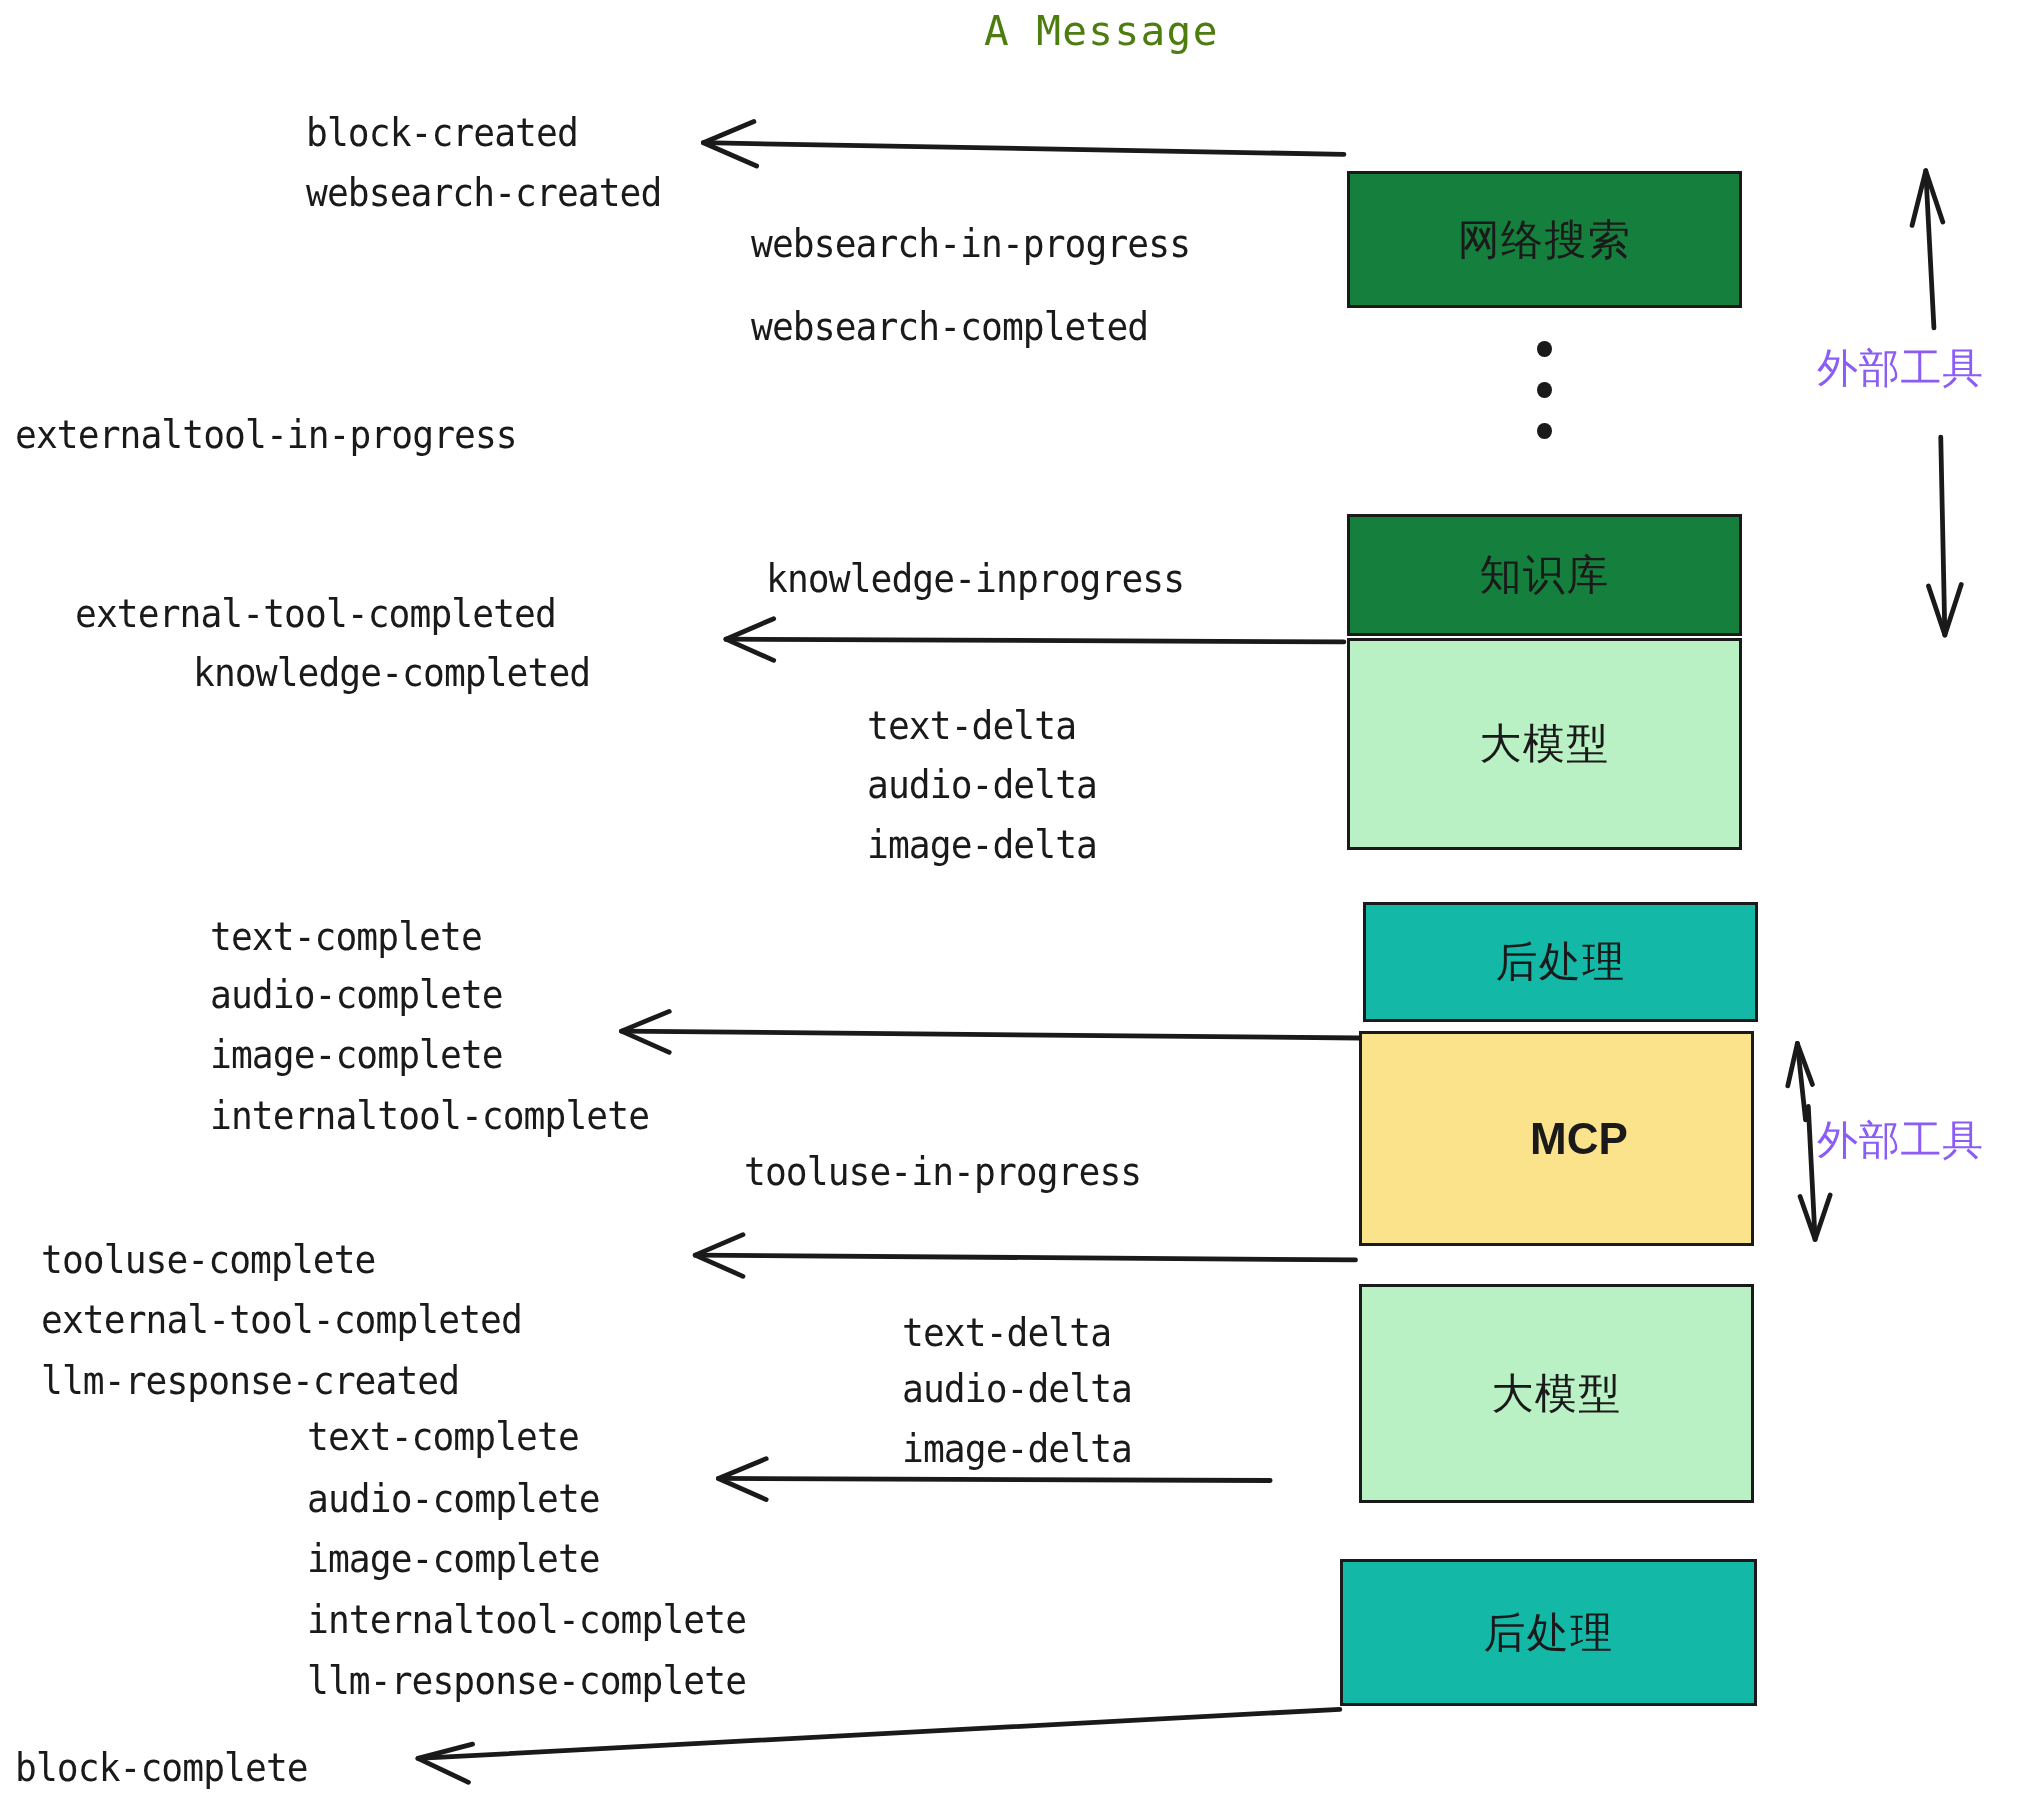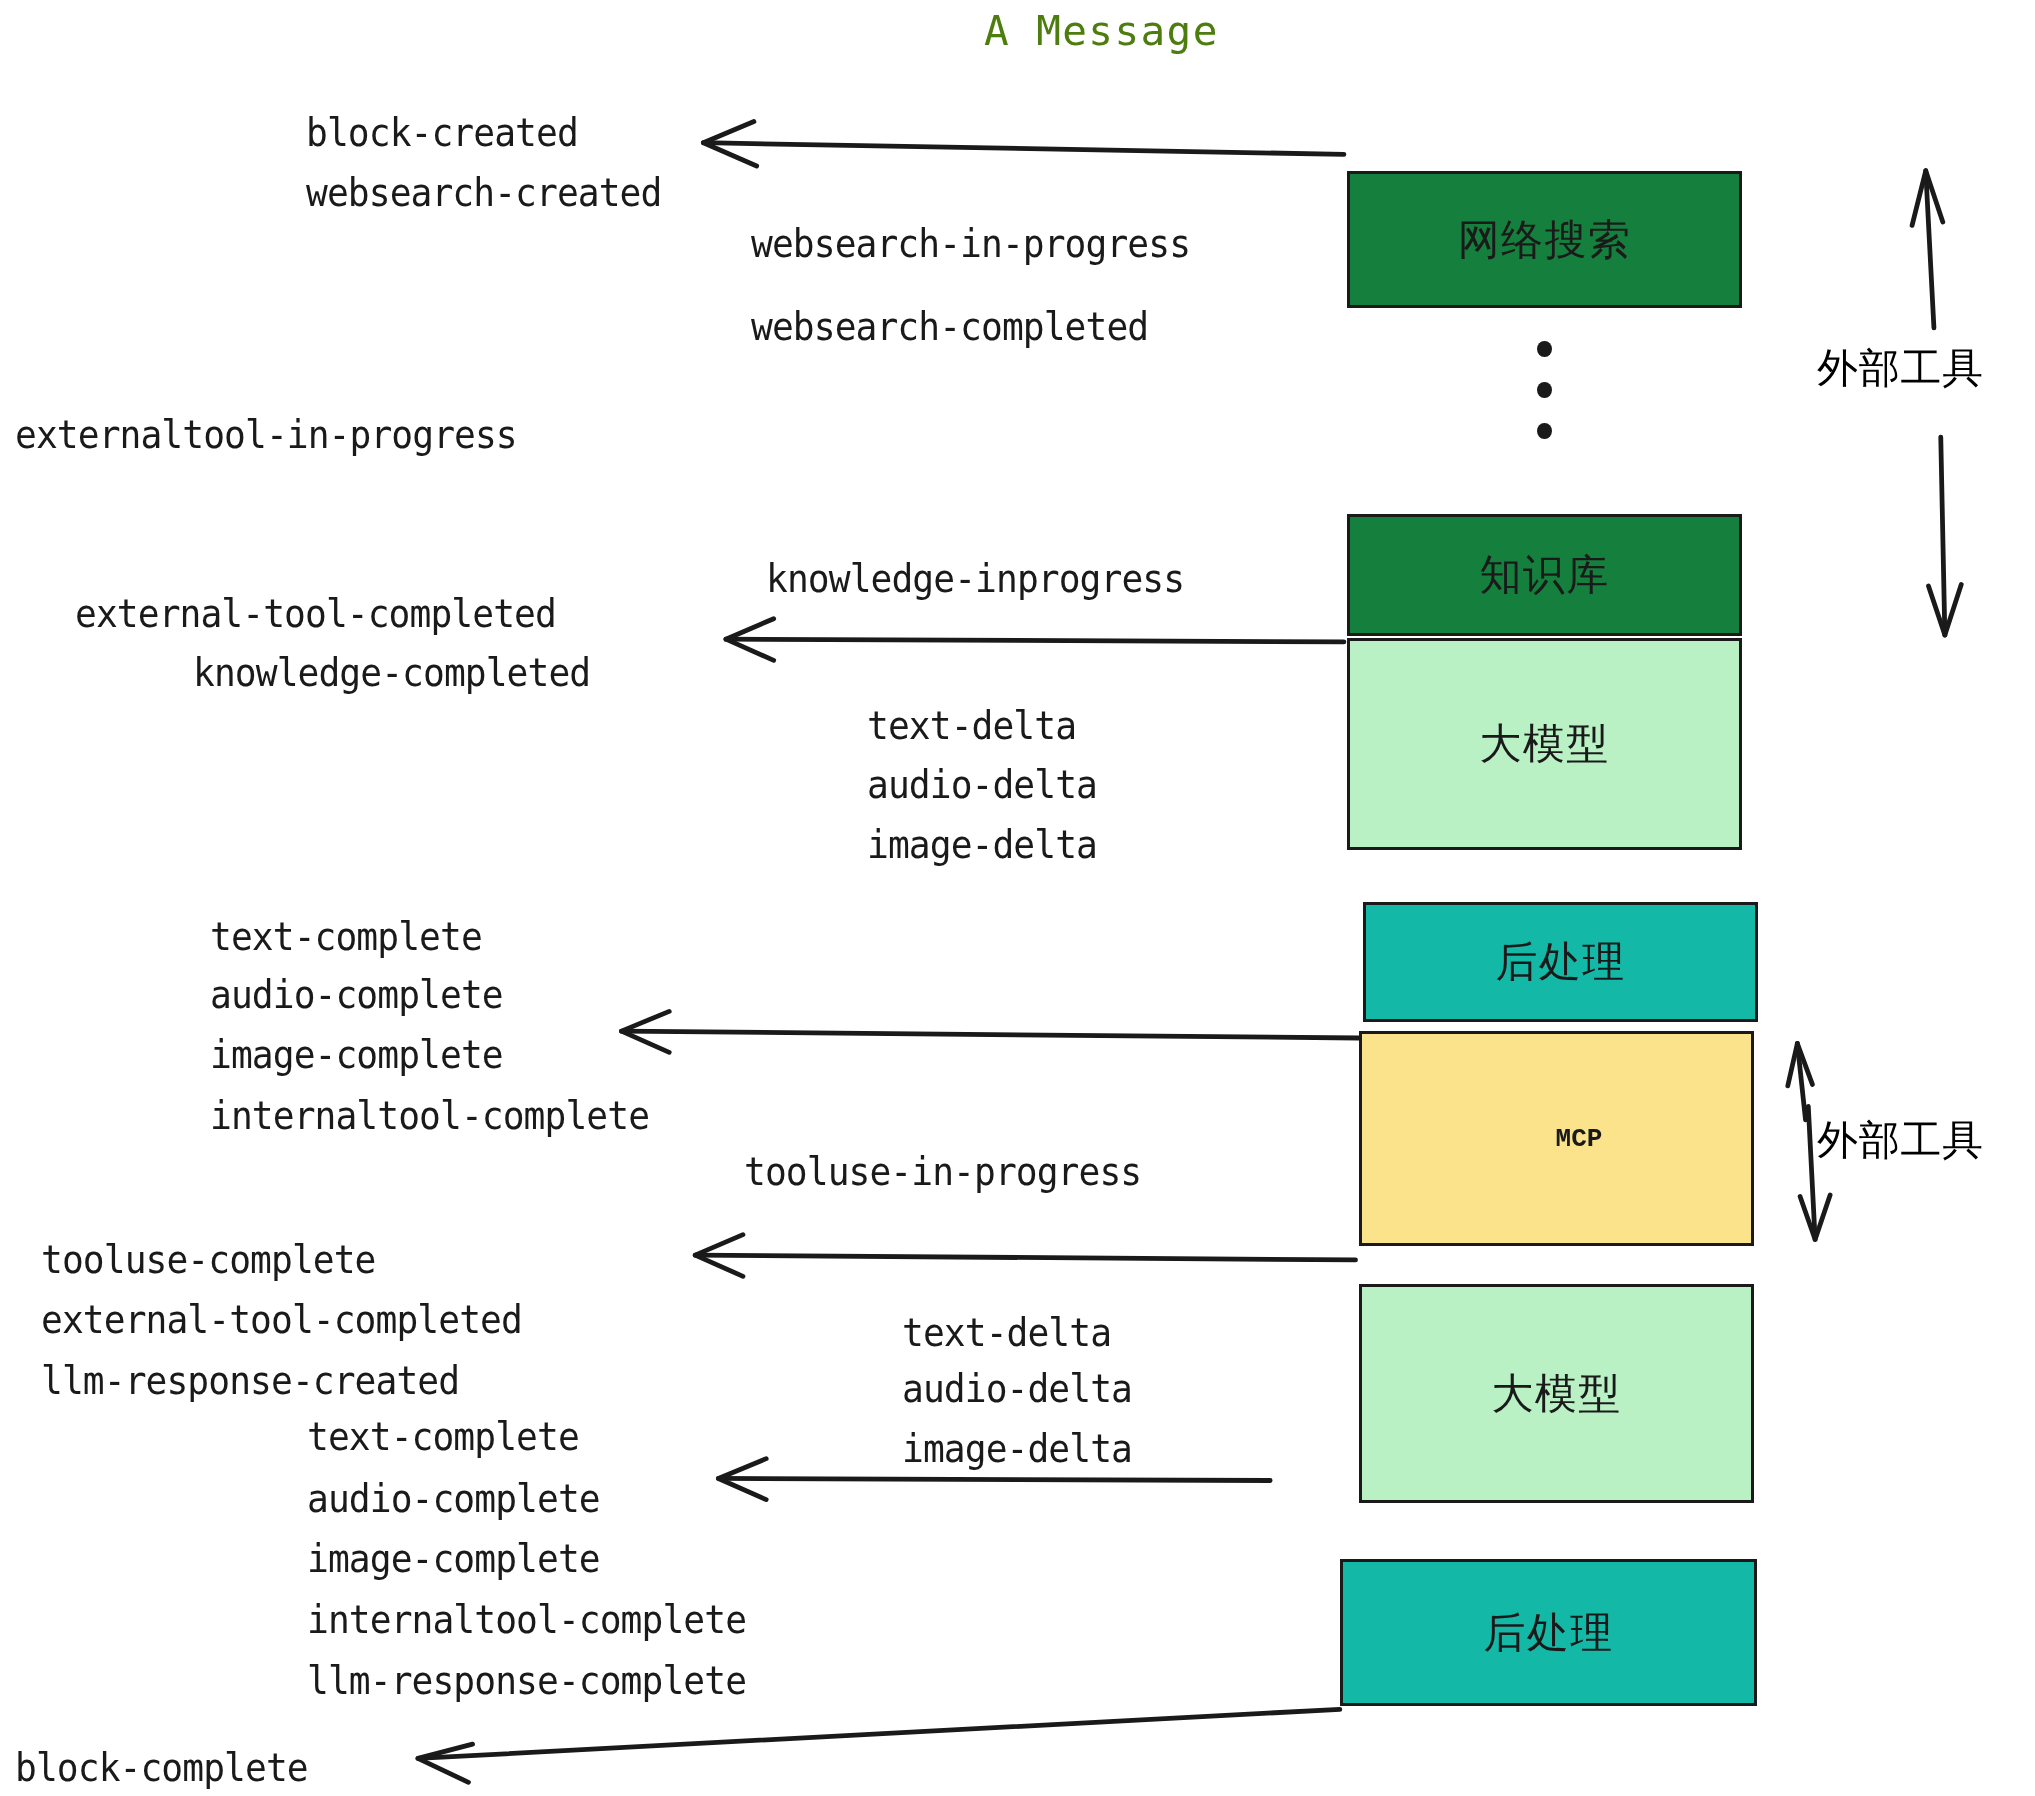--- a/index.html
+++ b/index.html
@@ -46,22 +46,22 @@
     font-family: "DejaVu Sans", "Liberation Sans", sans-serif;
     font-size: 42px;
     color: #1a1a1a;
     letter-spacing: 1.4px;
   }
   .box.pink   { background: #15803d; }
   .box.green  { background: #b9f0c4; }
   .box.yellow { background: #fbe38c; }
   .box.white  { background: #14b8a6; }
   .box.mono {
-    font-family: Liberation Mono, monospace;
-    font-size: 26px;
+    font-family: Liberation Sans, sans-serif;
+    font-size: 44px;
     font-weight: bold;
     letter-spacing: 0;
     padding-left: 45px;
   }
   
   .dots {
     position: absolute;
   }
   .dots i {
     display: block;
@@ -69,21 +69,21 @@
     height: 16.4px;
     border-radius: 50%;
     background: #1a1a1a;
     margin-bottom: 24.6px;
   }
   
   .sidelabel {
     position: absolute;
     font-family: "DejaVu Sans", "Liberation Sans", sans-serif;
     font-size: 41px;
-    color: #000000;
+    color: #8b5cf6;
     white-space: nowrap;
     letter-spacing: 0.7px;
   }
   svg.overlay {
     position: absolute;
     left: 0; top: 0;
     width: 2035px;
     height: 1796px;
     pointer-events: none;
   }

